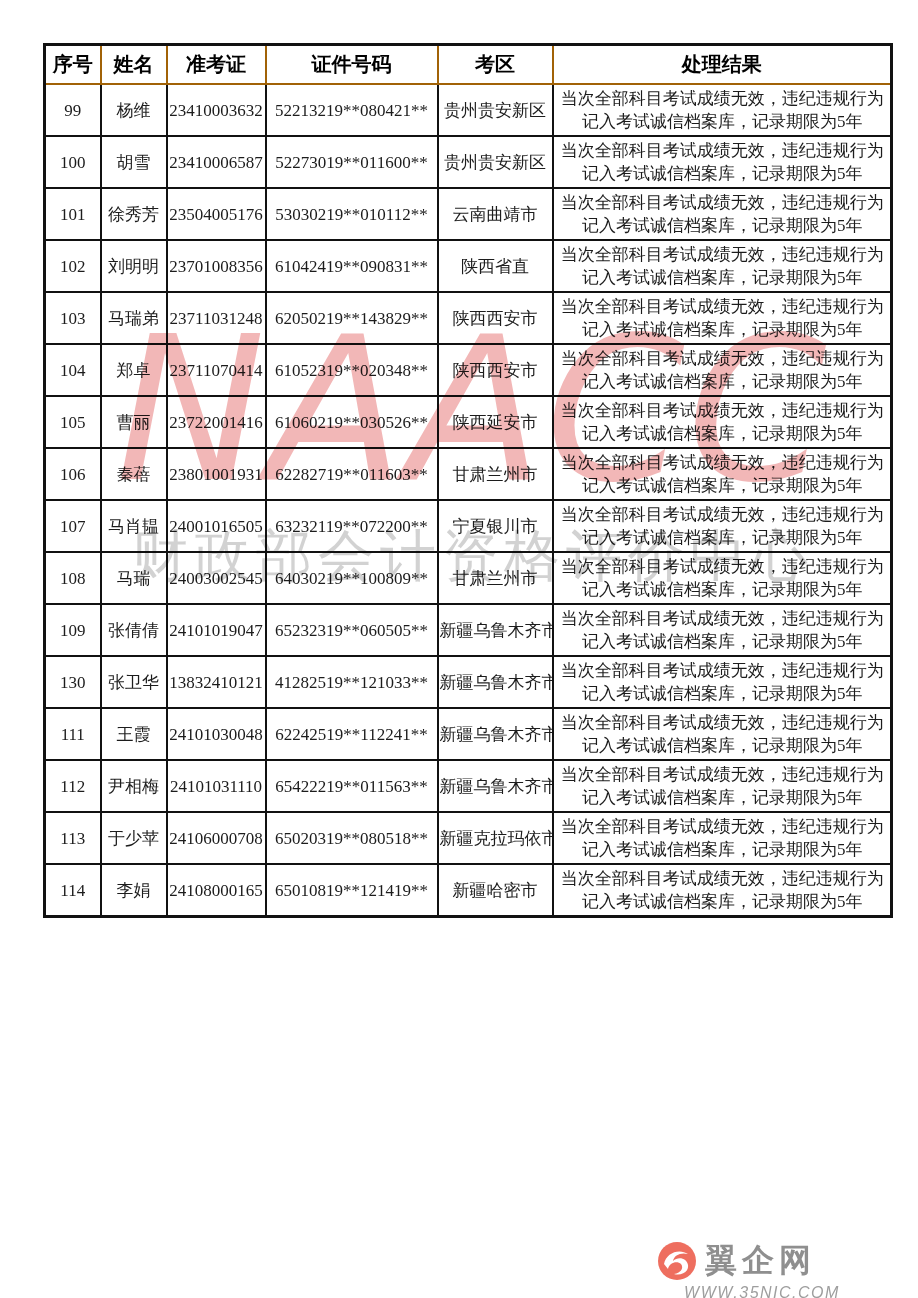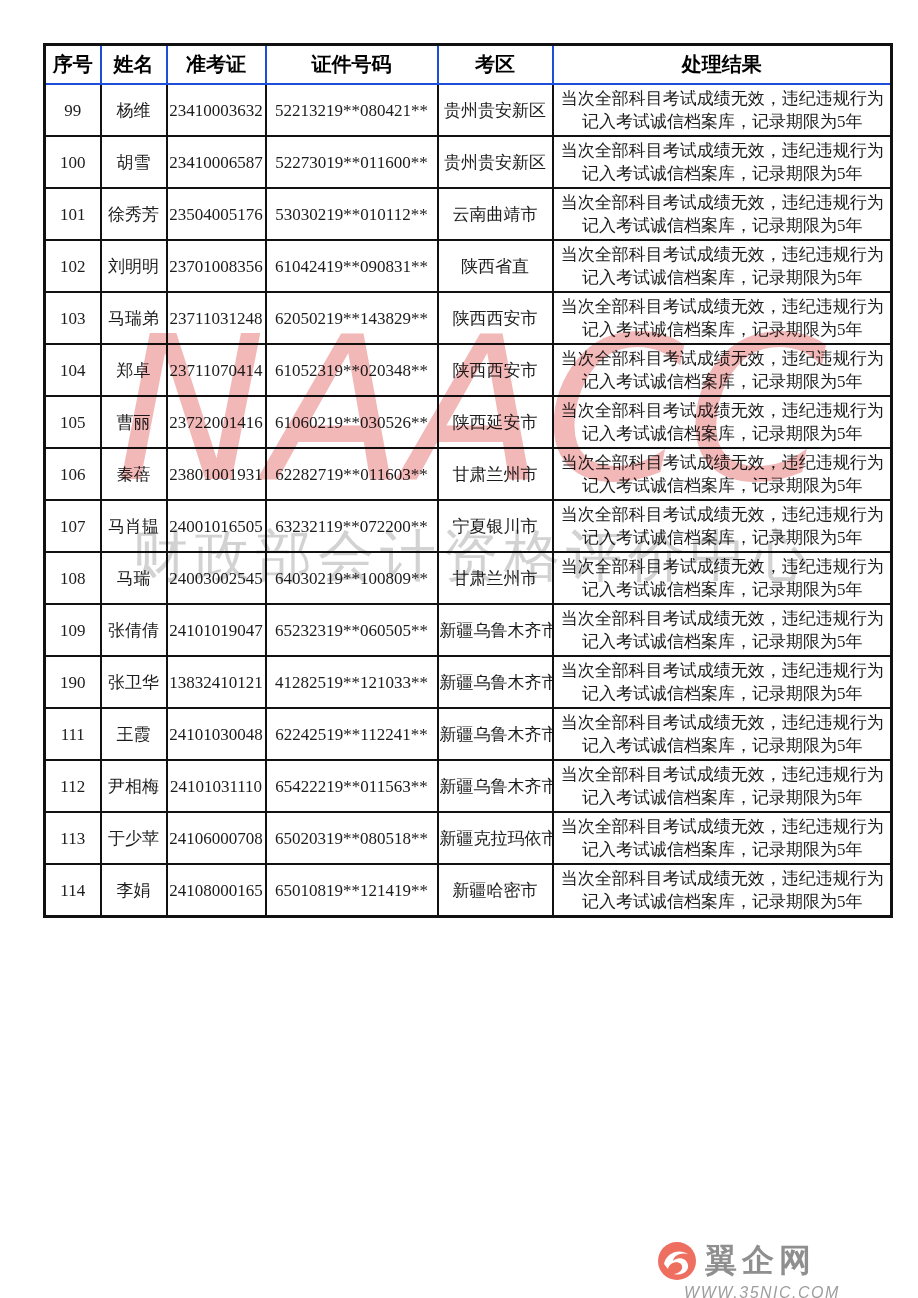--- a/index.html
+++ b/index.html
@@ -14,21 +14,21 @@
     border-collapse:collapse;table-layout:fixed;width:847px;
     border:3px solid #111;
   }
   col.c-no{width:56px}
   col.c-name{width:66px}
   col.c-ticket{width:99px}
   col.c-id{width:172px}
   col.c-region{width:115px}
   col.c-result{width:339px}
   th{
-    border:2px solid #1d4ed8;height:37px;
+    border:2px solid #a16207;height:37px;
     font-family:"Liberation Sans","DejaVu Sans",sans-serif;
     font-weight:bold;font-size:20px;color:#000;
     text-align:center;vertical-align:middle;padding:0;
   }
   td{
     border:2px solid #111;height:43.7px;
     font-size:17px;color:#1c1c1c;
     text-align:center;vertical-align:middle;
     padding:0 1px;line-height:21px;
     overflow:hidden;white-space:nowrap;
@@ -221,21 +221,21 @@
     <td>24101019047</td>
     <td>65232319**060505**</td>
     <td>新疆乌鲁木齐市</td>
     <td class="result">
       <div class="rline">当次全部科目考试成绩无效，违纪违规行为</div>
       <div class="rline">记入考试诚信档案库，记录期限为5年</div>
     </td>
   </tr>
 
   <tr>
-    <td>190</td>
+    <td>130</td>
     <td>张卫华</td>
     <td>13832410121</td>
     <td>41282519**121033**</td>
     <td>新疆乌鲁木齐市</td>
     <td class="result">
       <div class="rline">当次全部科目考试成绩无效，违纪违规行为</div>
       <div class="rline">记入考试诚信档案库，记录期限为5年</div>
     </td>
   </tr>
 

